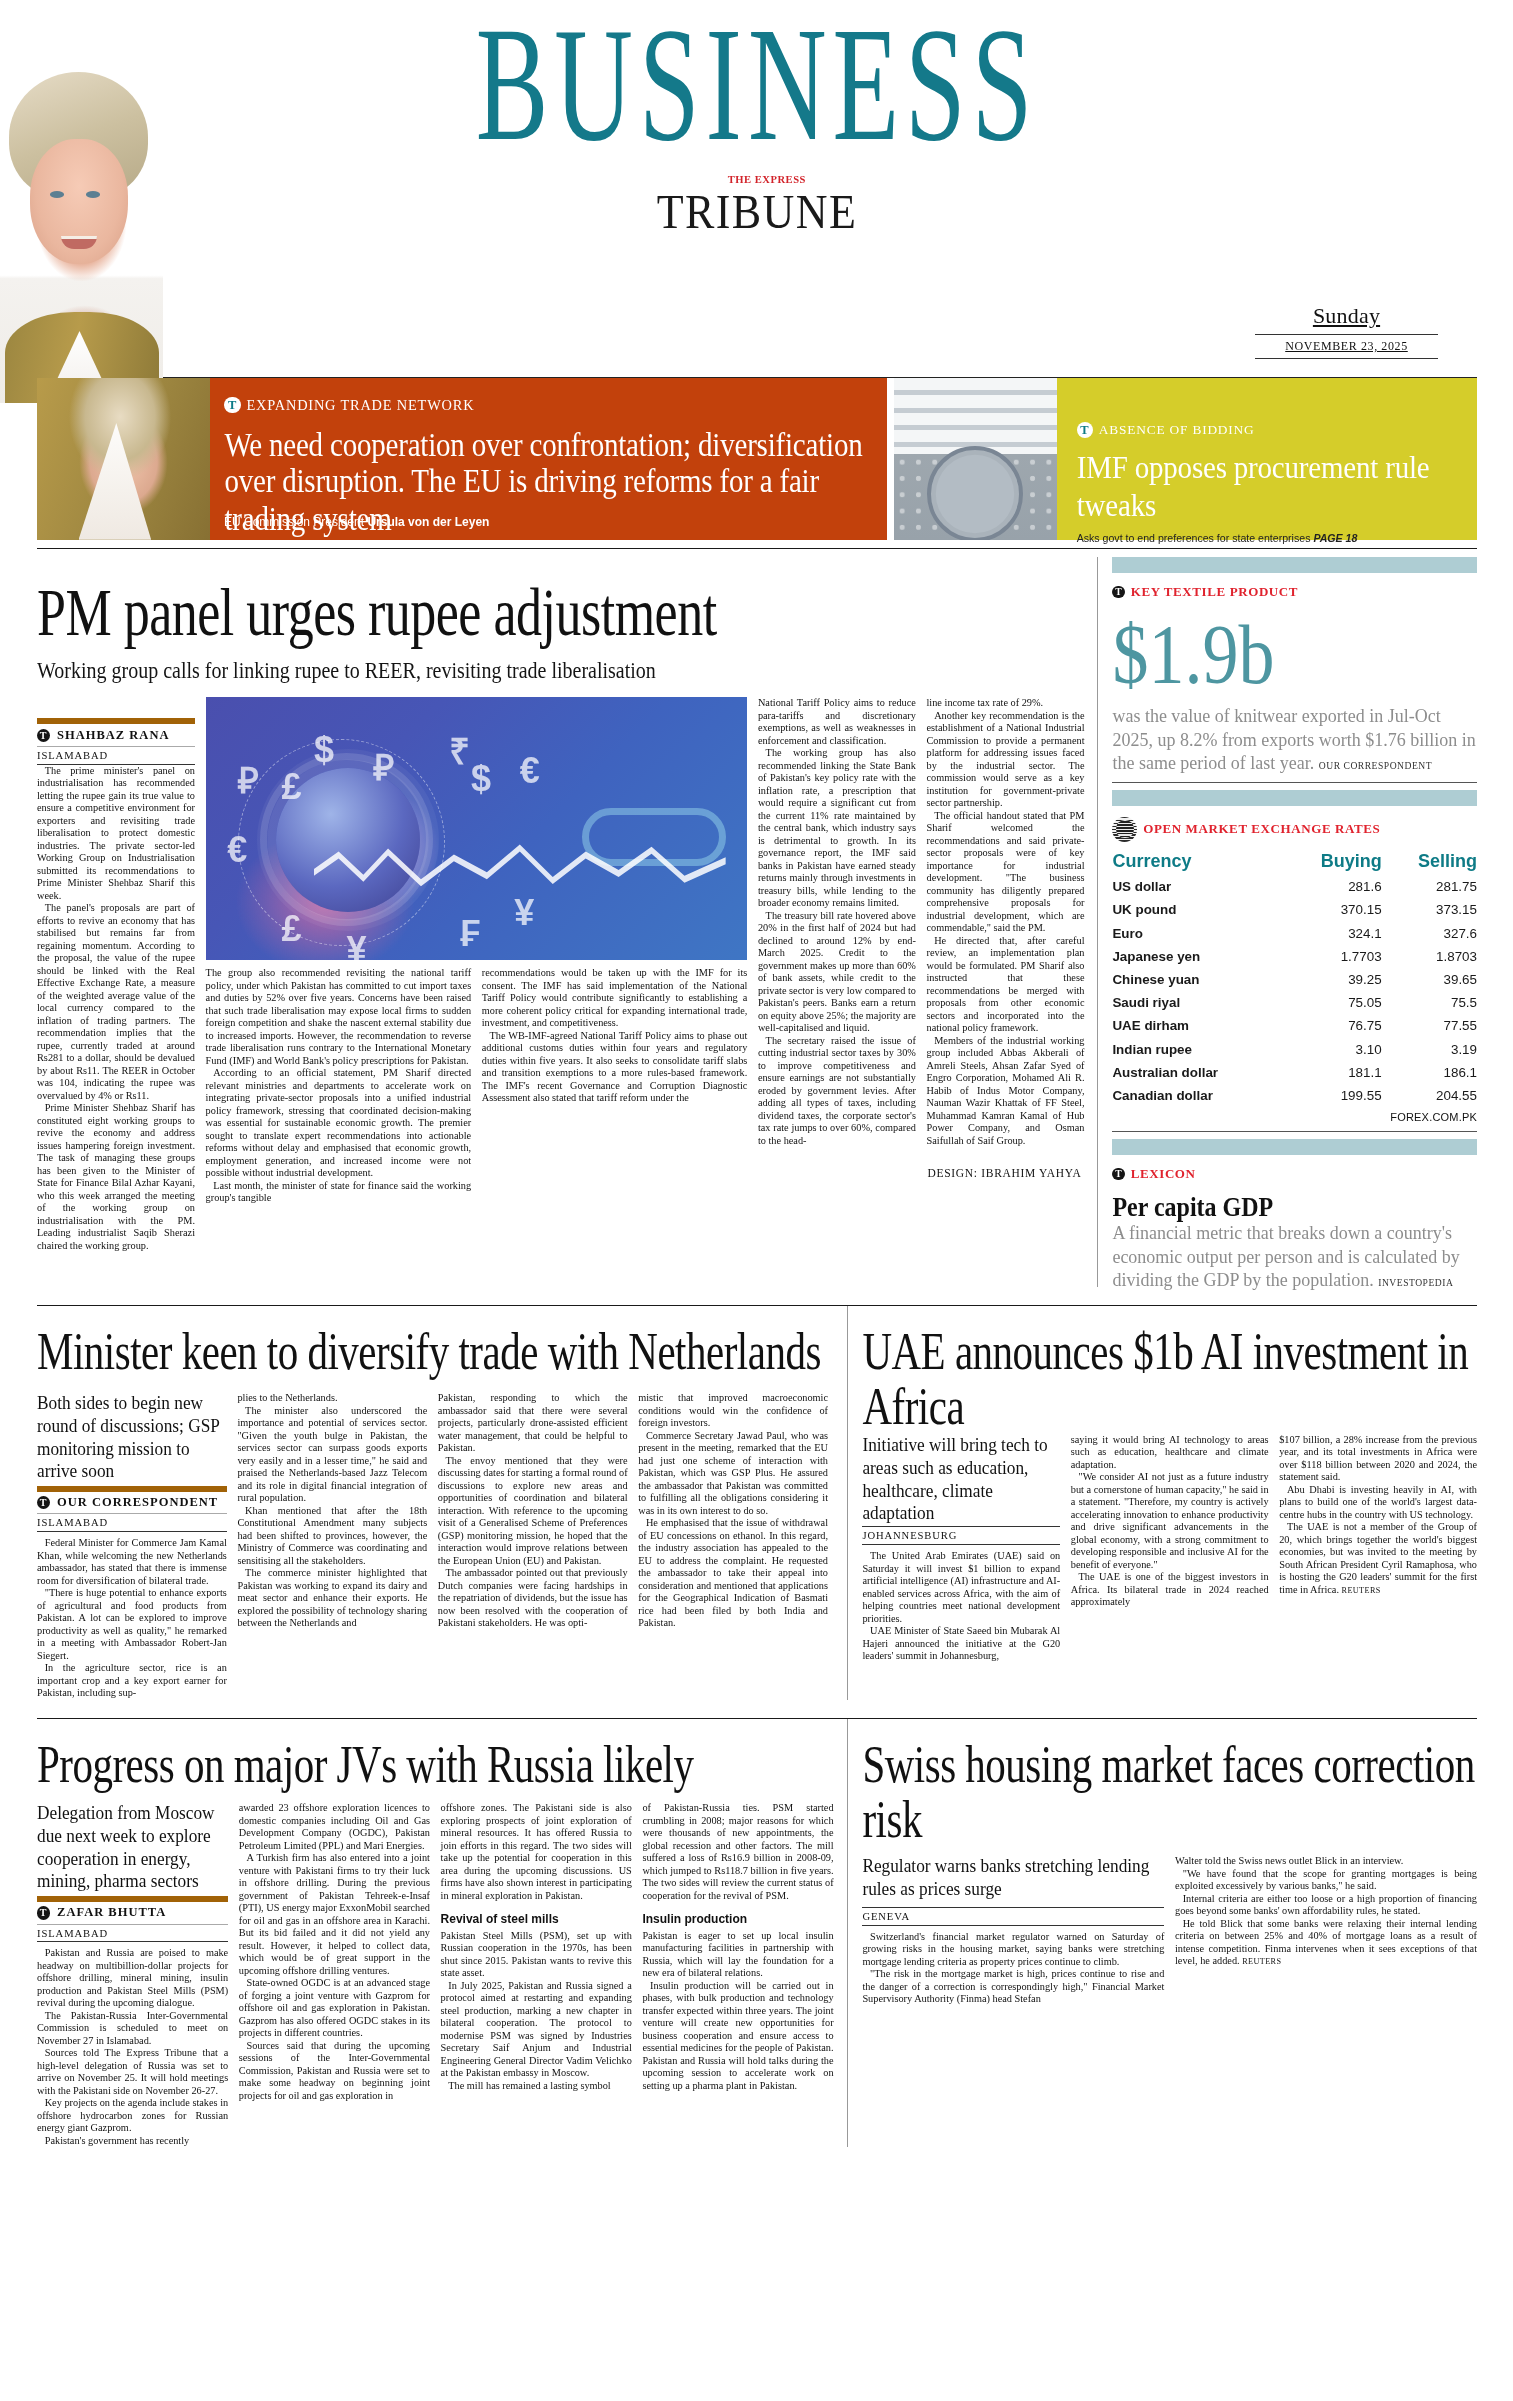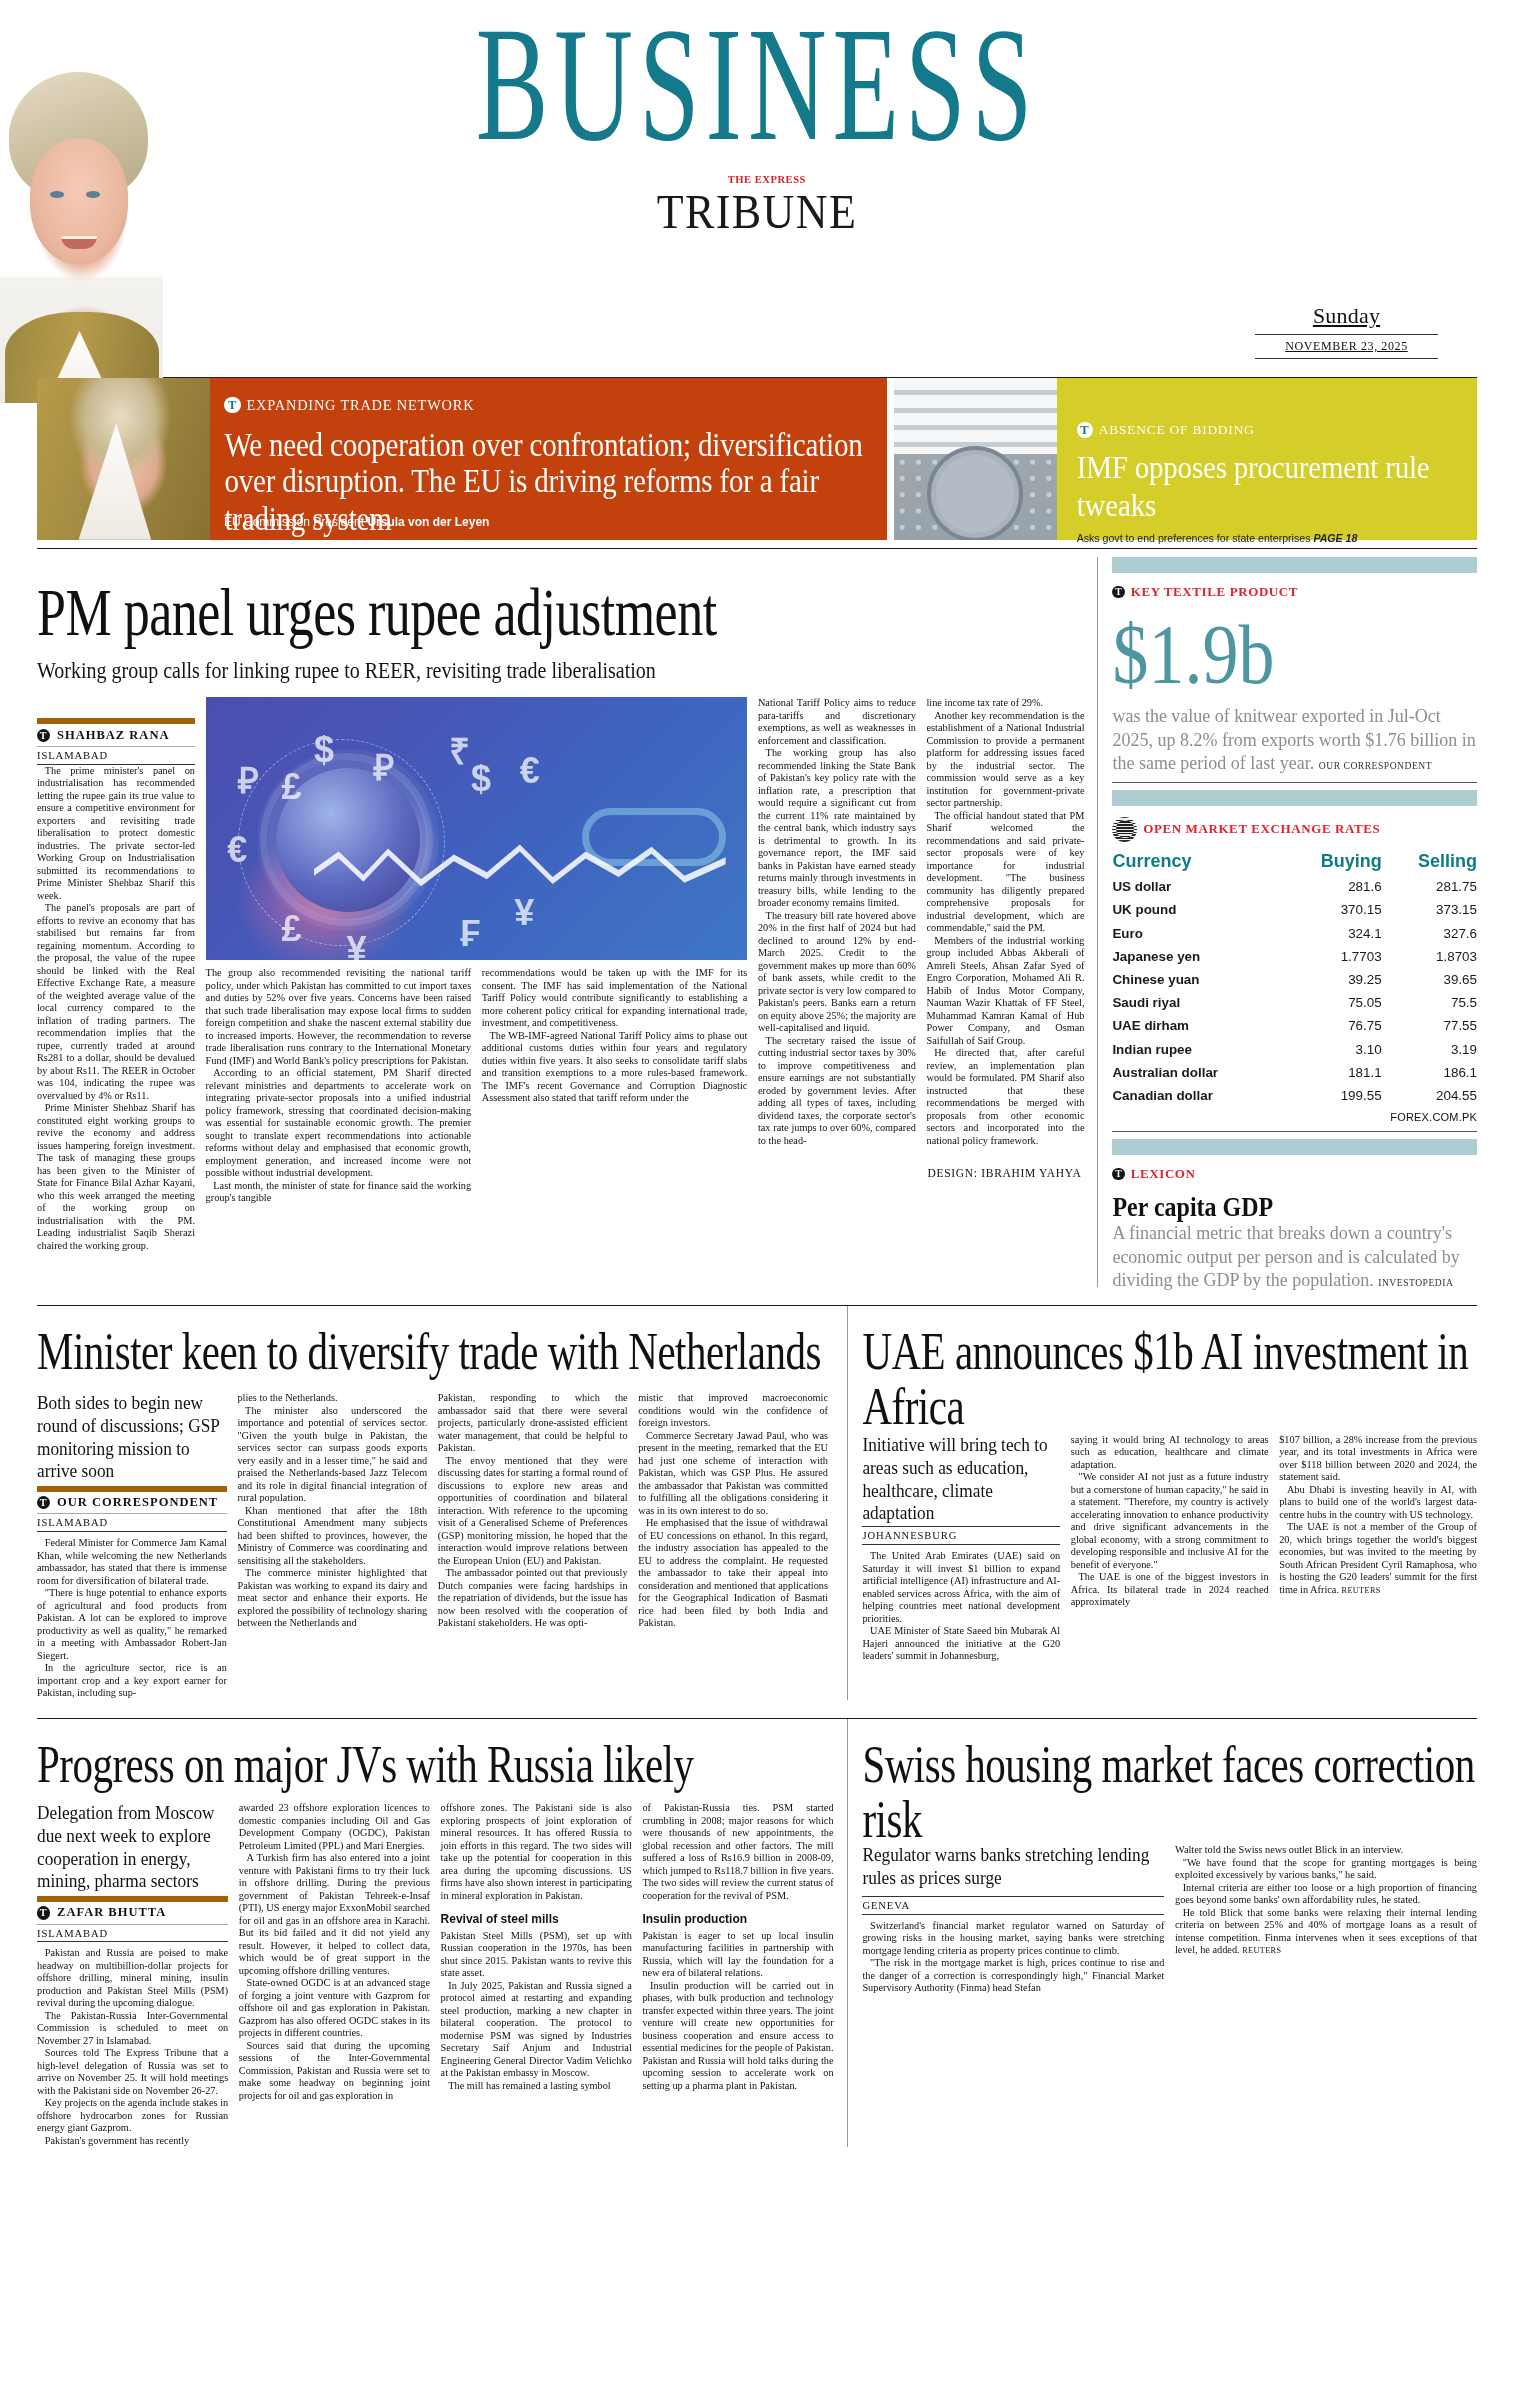--- a/index.html
+++ b/index.html
@@ -451,22 +451,22 @@
           <p>National Tariff Policy aims to reduce para-tariffs and discretionary exemptions, as well as weaknesses in enforcement and classification.</p>
           <p>The working group has also recommended linking the State Bank of Pakistan's key policy rate with the inflation rate, a prescription that would require a significant cut from the current 11% rate maintained by the central bank, which industry says is detrimental to growth. In its governance report, the IMF said banks in Pakistan have earned steady returns mainly through investments in treasury bills, while lending to the broader economy remains limited.</p>
           <p>The treasury bill rate hovered above 20% in the first half of 2024 but had declined to around 12% by end-March 2025. Credit to the government makes up more than 60% of bank assets, while credit to the private sector is very low compared to Pakistan's peers. Banks earn a return on equity above 25%; the majority are well-capitalised and liquid.</p>
           <p>The secretary raised the issue of cutting industrial sector taxes by 30% to improve competitiveness and ensure earnings are not substantially eroded by government levies. After adding all types of taxes, including dividend taxes, the corporate sector's tax rate jumps to over 60%, compared to the head-</p>
         </div>
 
         <div class="col" style="flex:0 0 158px">
           <p>line income tax rate of 29%.</p>
           <p>Another key recommendation is the establishment of a National Industrial Commission to provide a permanent platform for addressing issues faced by the industrial sector. The commission would serve as a key institution for government-private sector partnership.</p>
           <p>The official handout stated that PM Sharif welcomed the recommendations and said private-sector proposals were of key importance for industrial development. "The business community has diligently prepared comprehensive proposals for industrial development, which are commendable," said the PM.</p>
+          <p>He directed that, after careful review, an implementation plan would be formulated. PM Sharif also instructed that these recommendations be merged with proposals from other economic sectors and incorporated into the national policy framework.</p>
           <p>Members of the industrial working group included Abbas Akberali of Amreli Steels, Ahsan Zafar Syed of Engro Corporation, Mohamed Ali R. Habib of Indus Motor Company, Nauman Wazir Khattak of FF Steel, Muhammad Kamran Kamal of Hub Power Company, and Osman Saifullah of Saif Group.</p>
-          <p>He directed that, after careful review, an implementation plan would be formulated. PM Sharif also instructed that these recommendations be merged with proposals from other economic sectors and incorporated into the national policy framework.</p>
           <div class="design-credit">DESIGN: IBRAHIM YAHYA</div>
         </div>
       </div>
     </div>
 
     <div class="main-right">
 
       <div class="mod-bar"></div>
       <div class="mod">
         <div class="mod-kicker">
@@ -673,21 +673,21 @@
             <p>of Pakistan-Russia ties. PSM started crumbling in 2008; major reasons for which were thousands of new appointments, the global recession and other factors. The mill suffered a loss of Rs16.9 billion in 2008-09, which jumped to Rs118.7 billion in five years. The two sides will review the current status of cooperation for the revival of PSM.</p>
             <div class="subhead">Insulin production</div>
             <p style="text-indent:0">Pakistan is eager to set up local insulin manufacturing facilities in partnership with Russia, which will lay the foundation for a new era of bilateral relations.</p>
             <p>Insulin production will be carried out in phases, with bulk production and technology transfer expected within three years. The joint venture will create new opportunities for business cooperation and ensure access to essential medicines for the people of Pakistan. Pakistan and Russia will hold talks during the upcoming session to accelerate work on setting up a pharma plant in Pakistan.</p>
           </div>
         </div>
       </div>
 
       <div class="band3-right">
         <h2 class="band-head">Swiss housing market faces correction risk</h2>
-        <div class="cols" style="margin-top:23px">
+        <div class="cols" style="margin-top:34px">
           <div class="col">
             <div class="deck-col">Regulator warns banks stretching lending rules as prices surge</div>
             <div class="byline-wrap" style="margin-top:10.6px">
               <div class="dateline" style="border-top:1px solid #333">GENEVA</div>
             </div>
             <p style="margin-top:4.8px">Switzerland's financial market regulator warned on Saturday of growing risks in the housing market, saying banks were stretching mortgage lending criteria as property prices continue to climb.</p>
             <p>"The risk in the mortgage market is high, prices continue to rise and the danger of a correction is correspondingly high," Financial Market Supervisory Authority (Finma) head Stefan</p>
           </div>
           <div class="col">
             <p>Walter told the Swiss news outlet Blick in an interview.</p>

